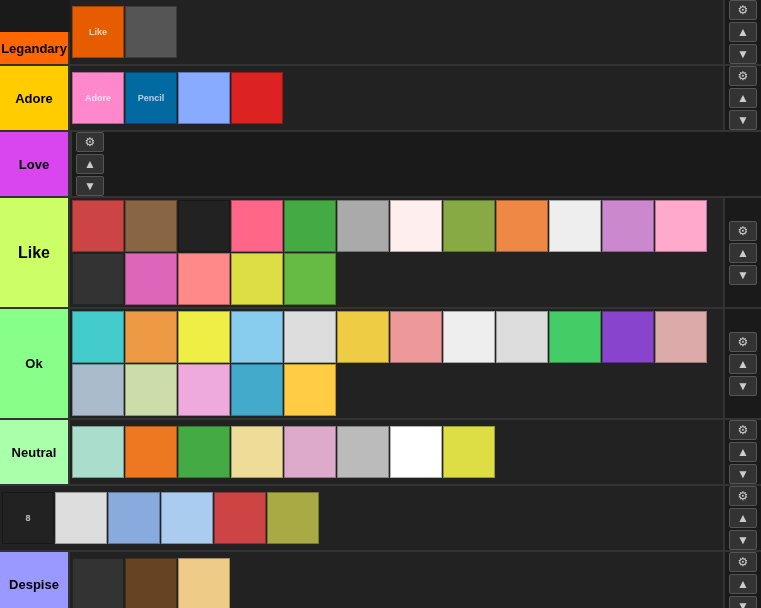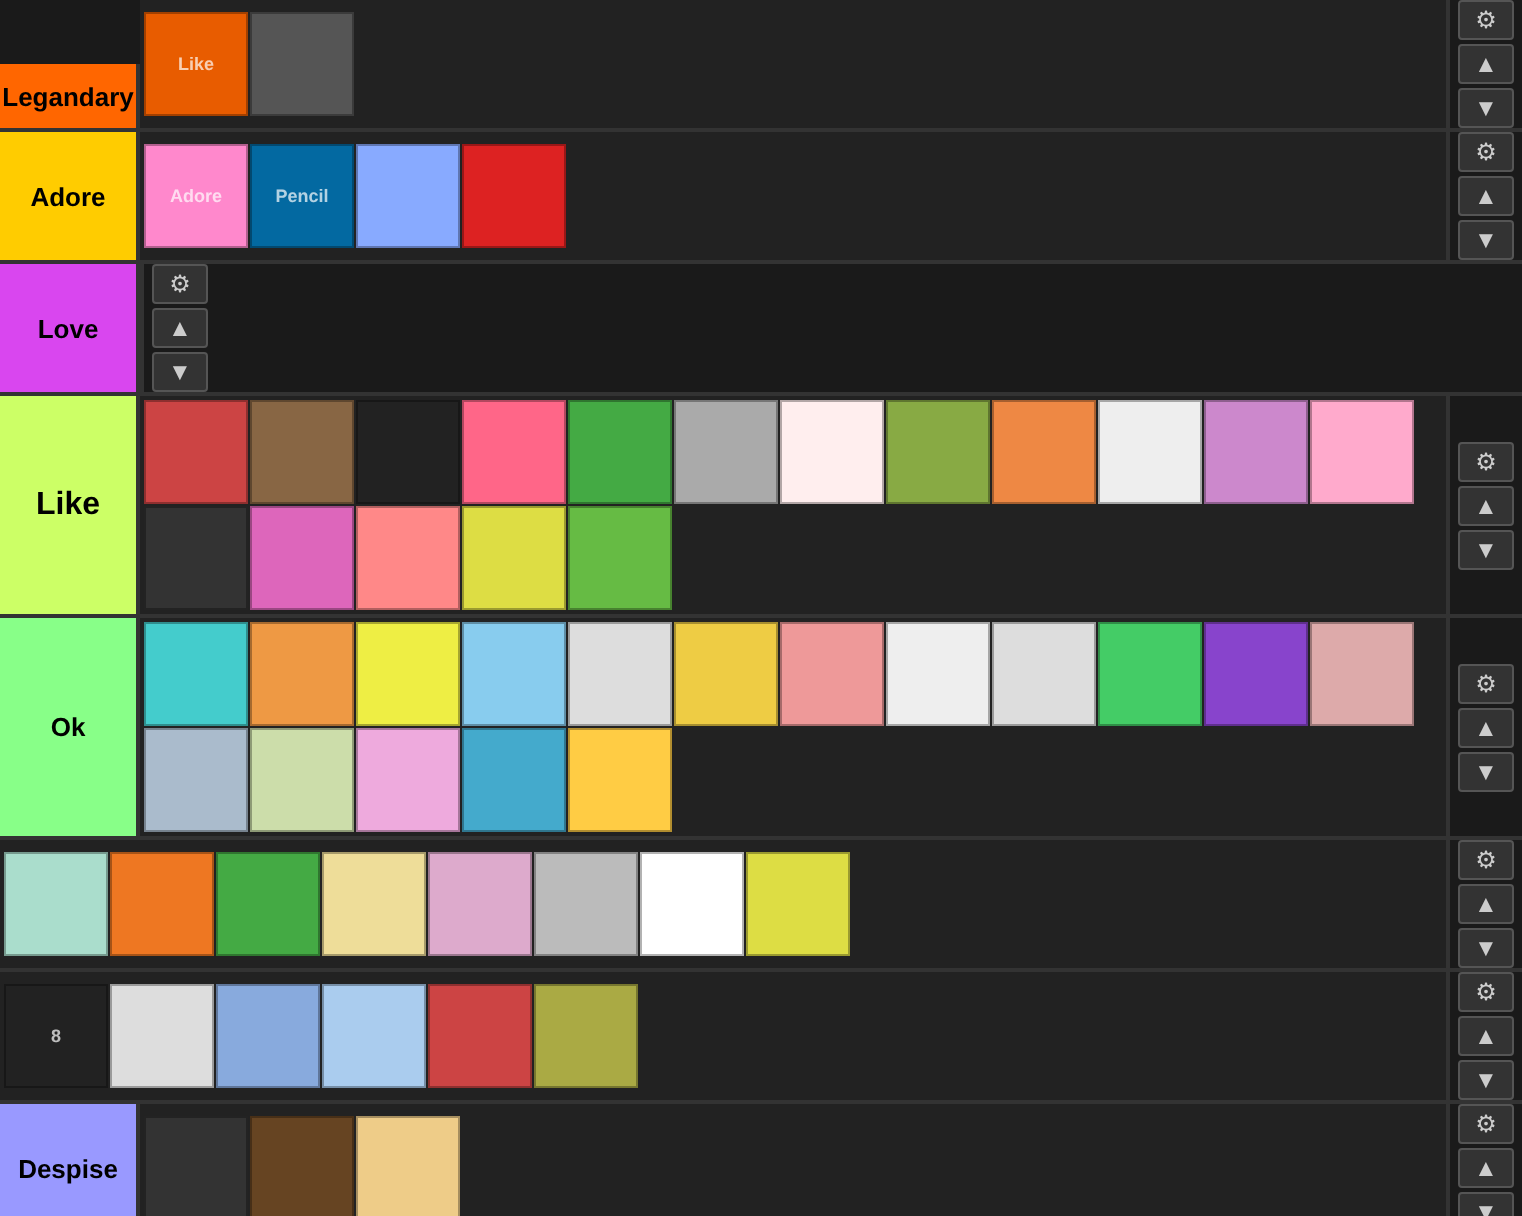--- a/index.html
+++ b/index.html
@@ -253,20 +253,21 @@
           <div style="width: 100%; height: 100%; display: flex; align-items: center; justify-content: center; font-size: 9px; color: rgba(255, 255, 255, 0.7); font-weight: bold;"></div>
         </div>
       </div>
       <div class="tier-controls">
         <div class="ctrl-btn">⚙</div>
         <div class="ctrl-btn">▲</div>
         <div class="ctrl-btn">▼</div>
       </div>
     </div>
     <div class="tier-row">
+      <div class="tier-label neutral" style="flex-direction: column; text-align: center; font-size: 13px; padding: 4px;">Neutral</div>
       <div class="tier-content">
         <div class="tier-item" style="background: rgb(170, 221, 204); border: 1px solid rgba(0, 0, 0, 0.3);">
           <div style="width: 100%; height: 100%; display: flex; align-items: center; justify-content: center; font-size: 9px; color: rgba(255, 255, 255, 0.7); font-weight: bold;"></div>
         </div>
         <div class="tier-item" style="background: rgb(238, 119, 34); border: 1px solid rgba(0, 0, 0, 0.3);">
           <div style="width: 100%; height: 100%; display: flex; align-items: center; justify-content: center; font-size: 9px; color: rgba(255, 255, 255, 0.7); font-weight: bold;"></div>
         </div>
         <div class="tier-item" style="background: rgb(68, 170, 68); border: 1px solid rgba(0, 0, 0, 0.3);">
           <div style="width: 100%; height: 100%; display: flex; align-items: center; justify-content: center; font-size: 9px; color: rgba(255, 255, 255, 0.7); font-weight: bold;"></div>
         </div>

